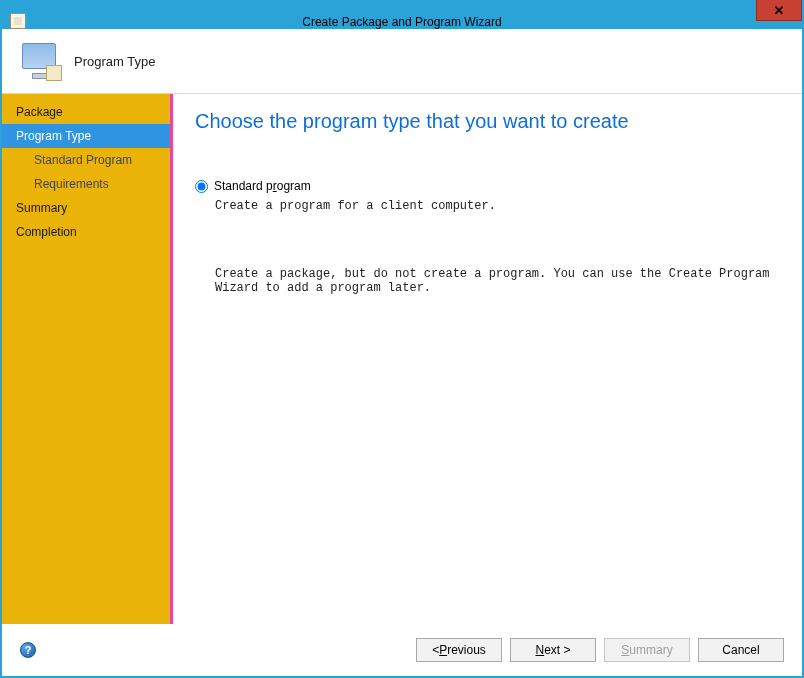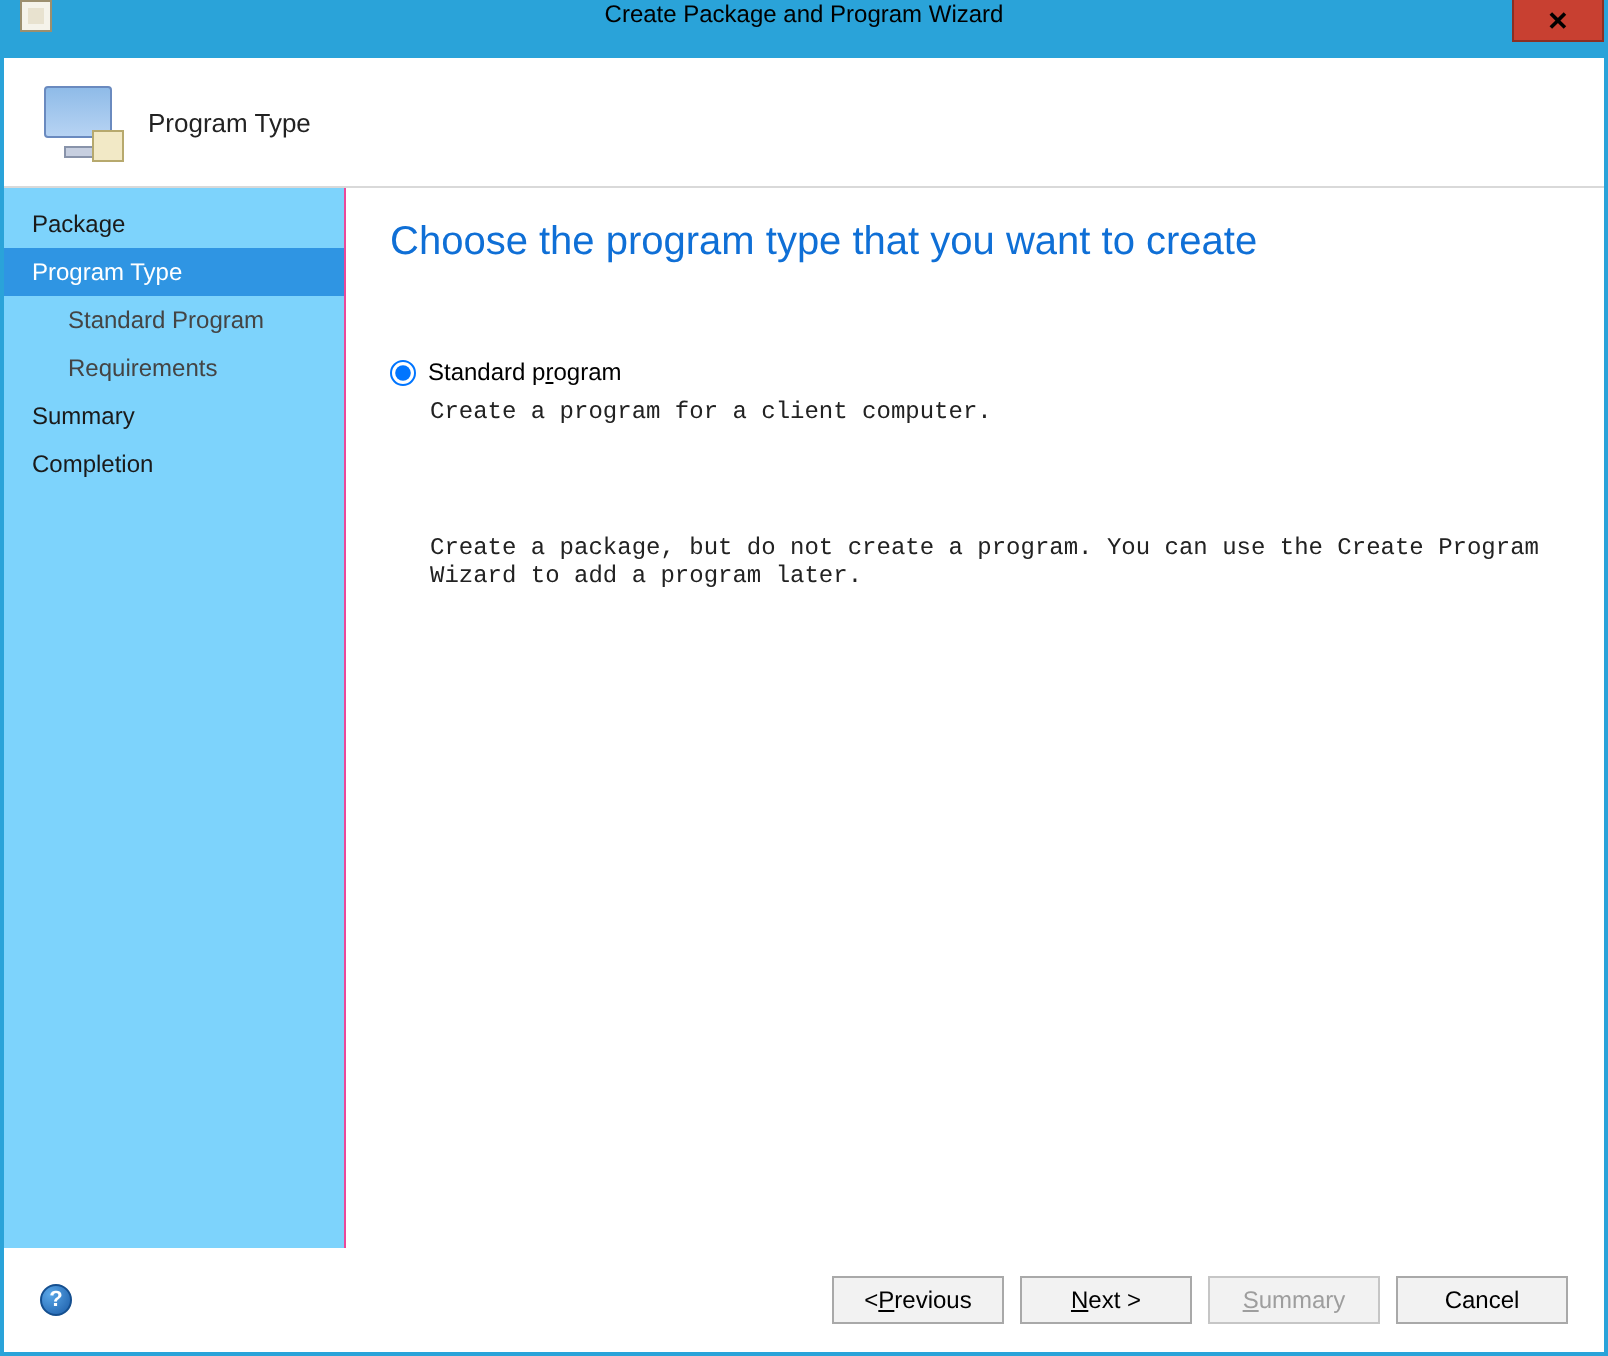--- a/index.html
+++ b/index.html
@@ -16,21 +16,21 @@
     border-top: none;
     background: #fff;
     position: relative;
     display: flex;
     flex-direction: column;
   }
   .titlebar {
     height: 29px;
     background: #2aa3d9;
     display: flex;
-    align-items: flex-start;
+    align-items: flex-end;
     position: relative;
   }
   .title-icon {
     width: 16px; height: 16px;
     margin-left: 8px;
     background: #f5f3ea;
     border: 1px solid #9c8f6e;
     position: relative;
   }
   .title-icon::after{
@@ -98,23 +98,23 @@
     font-size: 13px;
     color: #222;
   }
   .body {
     flex: 1;
     display: flex;
     min-height: 0;
   }
   .sidebar {
     width: 171px;
-    border-right: 1px solid #ec4899;
+    border-right: 3px solid #ec4899;
     padding-top: 6px;
-    background:#7dd3fc;
+    background:#eab308;
   }
   .nav-item {
     padding: 4px 8px 4px 14px;
     color: #1a1a1a;
     cursor: pointer;
     font-size: 12px;
     line-height: 16px;
   }
   .nav-item.active {
     background: #2f95e3;

